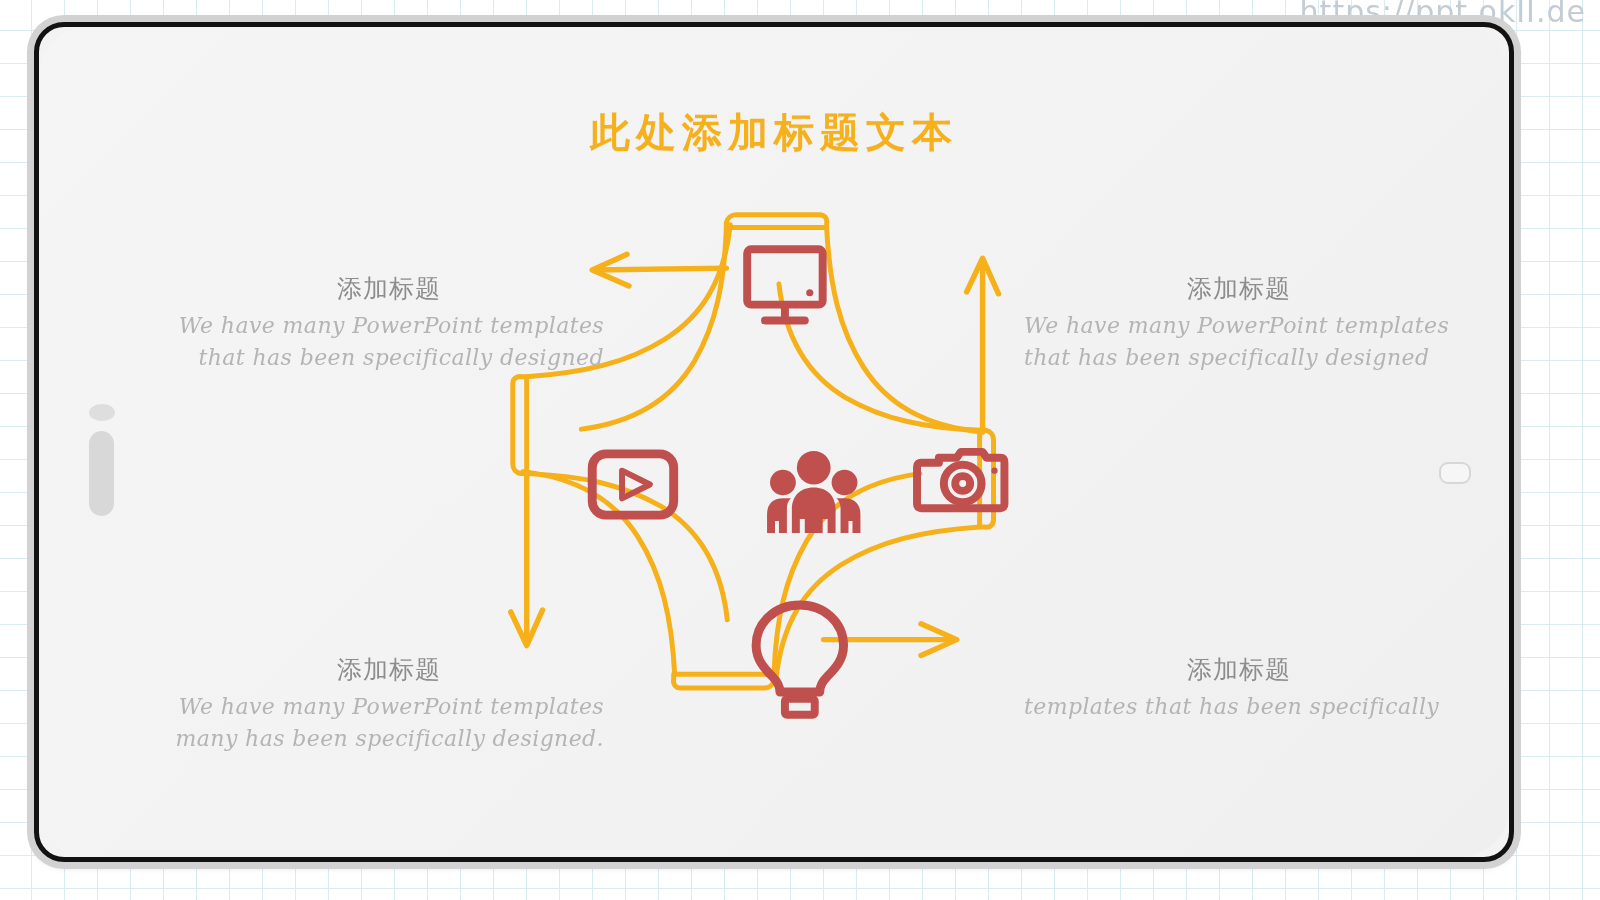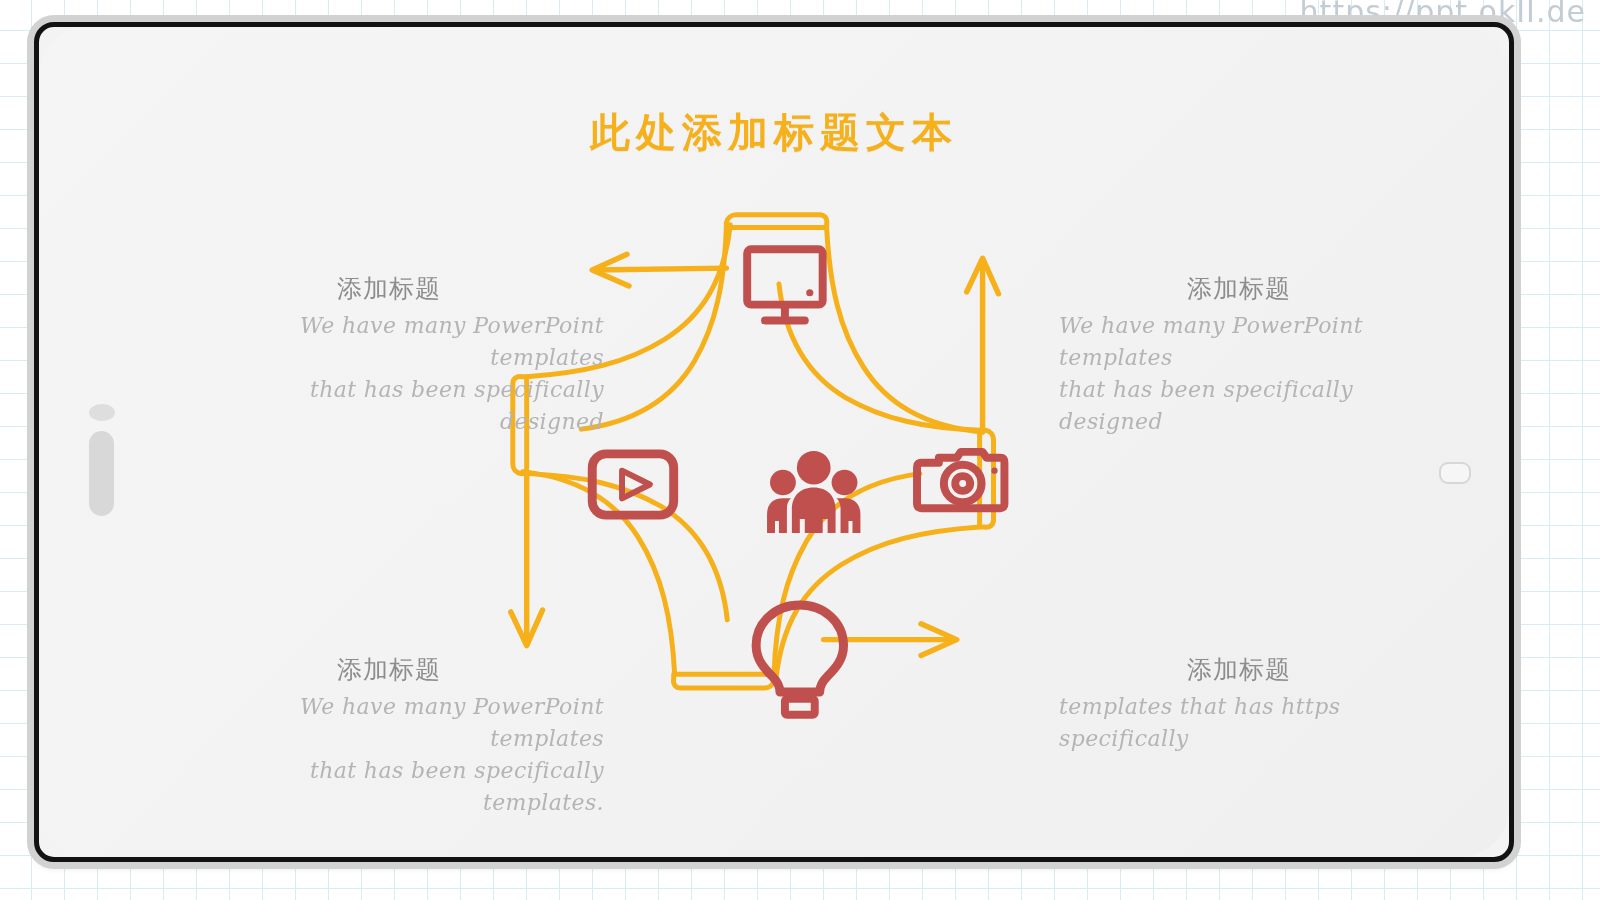--- a/index.html
+++ b/index.html
@@ -32,21 +32,21 @@
     font-family:"DejaVu Sans", sans-serif;
     white-space:nowrap;
     z-index:2;
   }
 
   
   #tablet{
     position:absolute;
     left:34px; top:22px;
     width:1480px; height:840px;
-    border-radius:20px;
+    border-radius:30px;
     background:#f3f3f3;
     border:5px solid #121212;
     box-shadow:0 0 0 7px #d2d2d2, 0 4px 8px rgba(0,0,0,.18);
     z-index:3;
   }
   #tablet-screen{
     position:absolute; inset:0;
     border-radius:49px;
     background:linear-gradient(135deg,#f5f5f5 0%,#f2f2f2 60%,#efefef 100%);
     overflow:hidden;
@@ -99,21 +99,20 @@
     letter-spacing:1px;
     text-align:center;
   }
   .txt-block .body{
     font-size:22px;
     line-height:1.45;
     color:#b4b4b4;
     font-family:"DejaVu Serif", serif;
     font-style:italic;
     letter-spacing:.4px;
-    margin-left:35px;
   }
   .align-right{ text-align:right; }
   .align-left { text-align:left;  }
 
   #block-tl{ left:135px; top:245px; }
   #block-tr{ left:985px; top:245px; }
   #block-bl{ left:135px; top:626px; }
   #block-br{ left:985px; top:626px; }
 </style>
 </head>
@@ -245,26 +244,26 @@
 
     <div class="txt-block align-left" id="block-tr">
       <div class="heading">添加标题</div>
       <div class="body">We have many PowerPoint templates</div>
       <div class="body">that has been specifically designed</div>
     </div>
 
     <div class="txt-block align-right" id="block-bl">
       <div class="heading">添加标题</div>
       <div class="body">We have many PowerPoint templates</div>
-      <div class="body">that has been specifically templates.</div>
+      <div class="body">many has been specifically designed.</div>
     </div>
 
     <div class="txt-block align-left" id="block-br">
       <div class="heading">添加标题</div>
-      <div class="body">templates that has https specifically</div>
+      <div class="body">templates that has been specifically</div>
     </div>
 
   </div>
 
   <div id="front-camera"></div>
   <div id="side-button"></div>
   <div id="home-button"></div>
 </div>
 
 </body></html>

